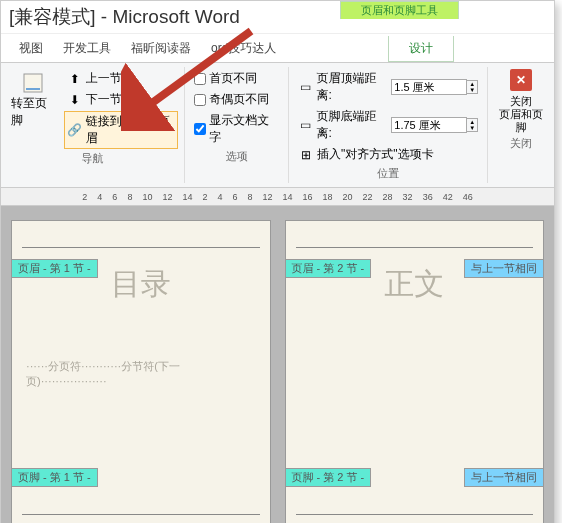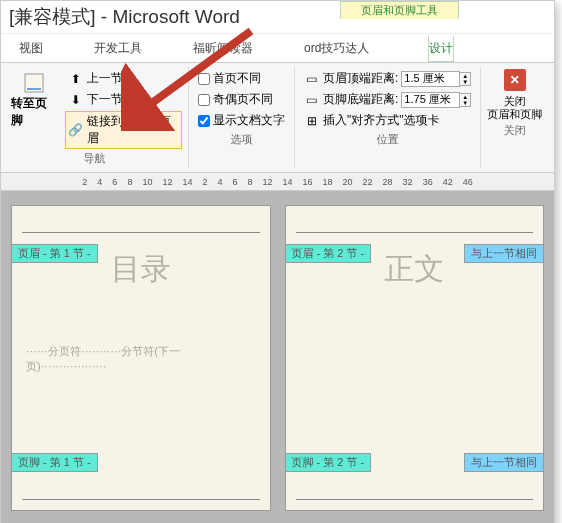--- a/index.html
+++ b/index.html
@@ -1,34 +1,34 @@
 <!DOCTYPE html>
 <html><head>
 <meta charset="utf-8">
 <style>
   * { box-sizing: border-box; margin: 0; padding: 0; }
   body { font-family: "Microsoft YaHei", Arial, sans-serif; font-size: 12px; background: #fff; width: 562px; }
   .window { border: 1px solid #ccc; box-shadow: 4px 4px 8px rgba(0,0,0,0.2); width: 555px; position: relative; background: #fff;}
   .titlebar { background: #fff; padding: 3px 8px; font-size: 19px; color: #333; border-bottom: 1px solid #eee; }
-  .ribbon-tabs { display: flex; background: #fff; padding: 2px 8px 0 8px; border-bottom: 1px solid #ccc; font-size: 12px; gap: 31px; }
+  .ribbon-tabs { display: flex; background: #fff; padding: 2px 8px 0 8px; border-bottom: 1px solid #ccc; font-size: 12px; }
   .ribbon-tab { padding: 4px 10px; color: #444; cursor: pointer; }
-  .context-group { position: absolute; top: 0; right: 95px; font-size: 11px; color: #2a8a3a; background: #fef9c3; padding: 1px 20px; border: 1px solid #bcd8bc; border-bottom: none;}
-  .context-tab { padding: 4px 0; color: #2a8a3a; border: 1px solid #bcd8bc; border-top: none; background: #fff; margin-left: auto; margin-right: 92px;}
+  .context-group { position: absolute; top: 0; right: 95px; font-size: 11px; color: #2a8a3a; background: #bef264; padding: 1px 20px; border: 1px solid #bcd8bc; border-bottom: none;}
+  .context-tab { padding: 4px 20px; color: #2a8a3a; border: 1px solid #bcd8bc; border-top: none; background: #fff; margin-left: auto; margin-right: 92px;}
   .ribbon { display: flex; background: #f5f6f7; border-bottom: 1px solid #ccc; padding: 4px 0; font-size: 12px; position: relative;}
   .group { display: flex; flex-direction: column; padding: 2px 6px; border-right: 1px solid #ddd; }
   .group-body { display: flex; align-items: flex-start; gap: 4px;}
   .group-label { text-align: center; font-size: 11px; color: #666; margin-top: 2px;}
   .btn-col { display: flex; flex-direction: column; gap: 2px; }
   .btn-row { display: flex; align-items: center; gap: 3px; padding: 1px 3px; cursor: pointer; }
   .highlight { border: 1px solid #f2b84a; background: #fff4db; }
-  .big-btn { display: flex; flex-direction: column; align-items: center; padding: 2px 4px; cursor: pointer; font-weight: bold; }
+  .big-btn { display: flex; flex-direction: column; align-items: center; padding: 2px 4px; cursor: pointer; }
   .ico { width: 16px; height: 16px; display: inline-flex; align-items: center; justify-content: center; font-size: 12px; }
   .bigico { width: 28px; height: 24px; }
   .spin { display: inline-flex; align-items: center; }
-  .spin input { width: 59px; font-size: 11px; border: 1px solid #aaa; padding: 1px 2px; }
+  .spin input { width: 76px; font-size: 11px; border: 1px solid #aaa; padding: 1px 2px; }
   .spin .updn { display: flex; flex-direction: column; font-size: 6px; line-height: 6px; border: 1px solid #aaa; border-left: none;}
   .spin .updn span { padding: 0 2px; cursor: pointer;}
   .close-box { background: #d04a3a; color: #fff; width: 22px; height: 22px; display: flex; align-items: center; justify-content: center; border-radius: 2px; font-weight: bold; }
   .ruler { height: 18px; background: #f0f0f0; border-bottom: 1px solid #ccc; display: flex; align-items: center; justify-content: center; font-size: 9px; color: #555; gap: 10px; position: relative;}
   .ruler .mark { display:inline-block;}
   .doc-area { background: #b8b8b8; padding: 14px 10px 20px 10px; display: flex; gap: 14px; min-height: 340px;}
   .page { background: #f6f3e9; flex: 1; position: relative; border: 1px solid #999; display:flex; flex-direction: column;}
   .hdr, .ftr { margin: 8px; padding: 2px; }
   .hdr-line, .ftr-line { border-bottom: 1px solid #888; margin-top: 16px;}
   .hdr-tag, .ftr-tag { position: absolute; background: #5eead4; border: 1px solid #999; font-size: 11px; padding: 1px 6px; color: #555;}

